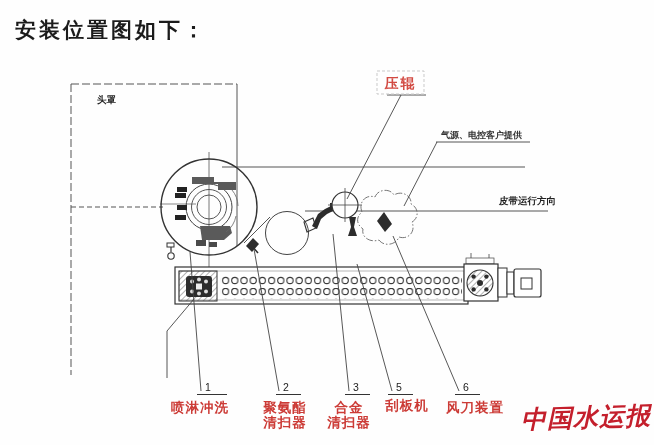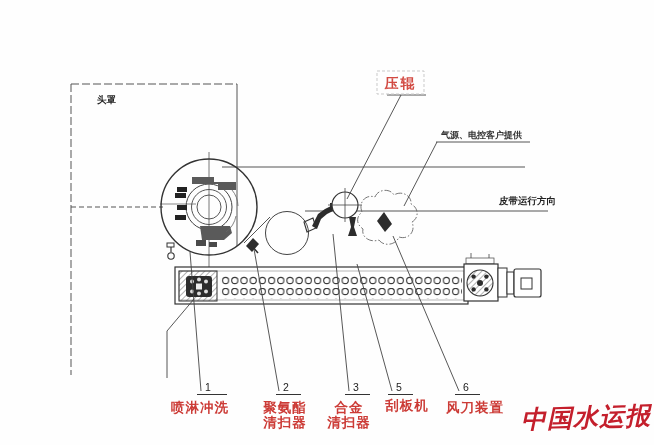--- a/index.html
+++ b/index.html
@@ -16,20 +16,21 @@
   .lbl-note{font-size:9px;font-weight:bold;fill:#333;}
   .part-name{font-size:13.5px;font-weight:bold;letter-spacing:1px;}
   .part-num{font-size:10.5px;fill:#222;}
   .red-box-label{font-size:14px;font-weight:bold;letter-spacing:2px;}
 </style>
 </head>
 <body>
 
 <div id="stage">
 
+  <div id="page-title">安装位置图如下：</div>
 
   <svg width="654" height="445" viewBox="0 0 654 445">
     <defs>
       <pattern id="chain" patternUnits="userSpaceOnUse" x="221" y="275" width="9.2" height="11">
         <circle cx="4.6" cy="5.5" r="3.1" fill="none" stroke="#3a3a3a" stroke-width="1.1"></circle>
       </pattern>
       <pattern id="hatch" patternUnits="userSpaceOnUse" width="4" height="4" patternTransform="rotate(45)">
         <line x1="0" y1="0" x2="0" y2="4" stroke="#666" stroke-width="1"></line>
       </pattern>
     </defs>

